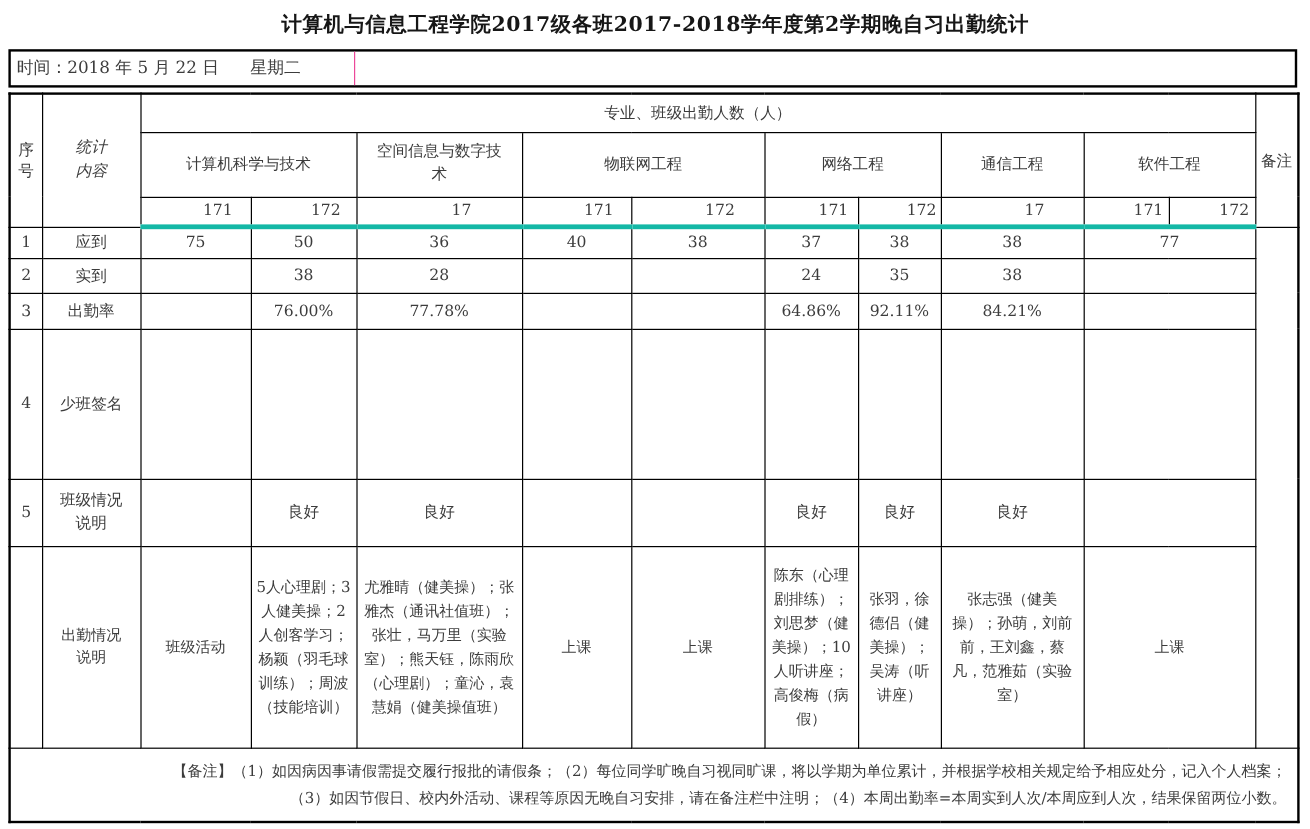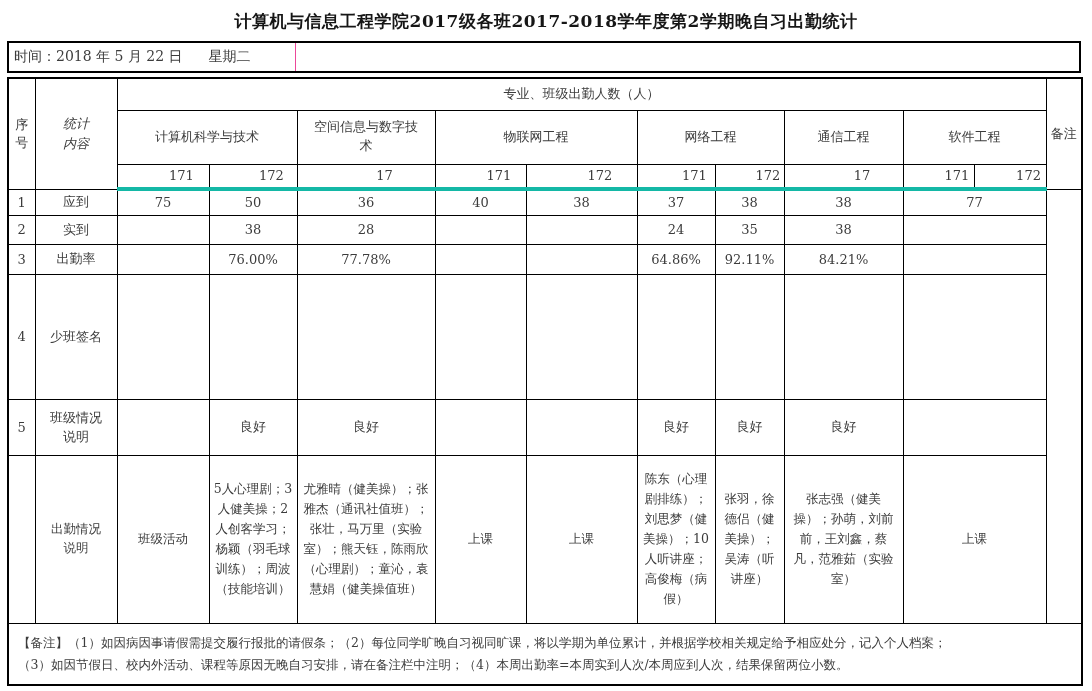--- a/index.html
+++ b/index.html
@@ -42,21 +42,21 @@
   tr.r3{height:30px;}
   tr.r4{height:125px;}
   tr.r5{height:56px;}
   tr.r6{height:168px;}
   tr.r6 td{font-size:12.5px;line-height:1.6;padding:4px 3px;}
   .wrap2{display:inline-block;max-width:2.2em;line-height:1.5;font-style:italic;}
   .wrap4{display:inline-block;max-width:4.3em;line-height:1.5;}
   .wrap8{display:inline-block;max-width:8.3em;line-height:1.45;text-align:center;}
   tr.notes-row{height:62px;}
   tr.notes-row td{
-    text-align:left;vertical-align:middle;padding:4px 9px;font-size:12.5px;
+    text-align:right;vertical-align:middle;padding:4px 9px;font-size:12.5px;
     border-top:1px solid #000;
   }
   .note-line{line-height:1.75;white-space:nowrap;}
 </style>
 </head>
 <body>
 
 <div class="title">计算机与信息工程学院2017级各班2017-2018学年度第2学期晚自习出勤统计</div>
 
 <div class="info-bar">

